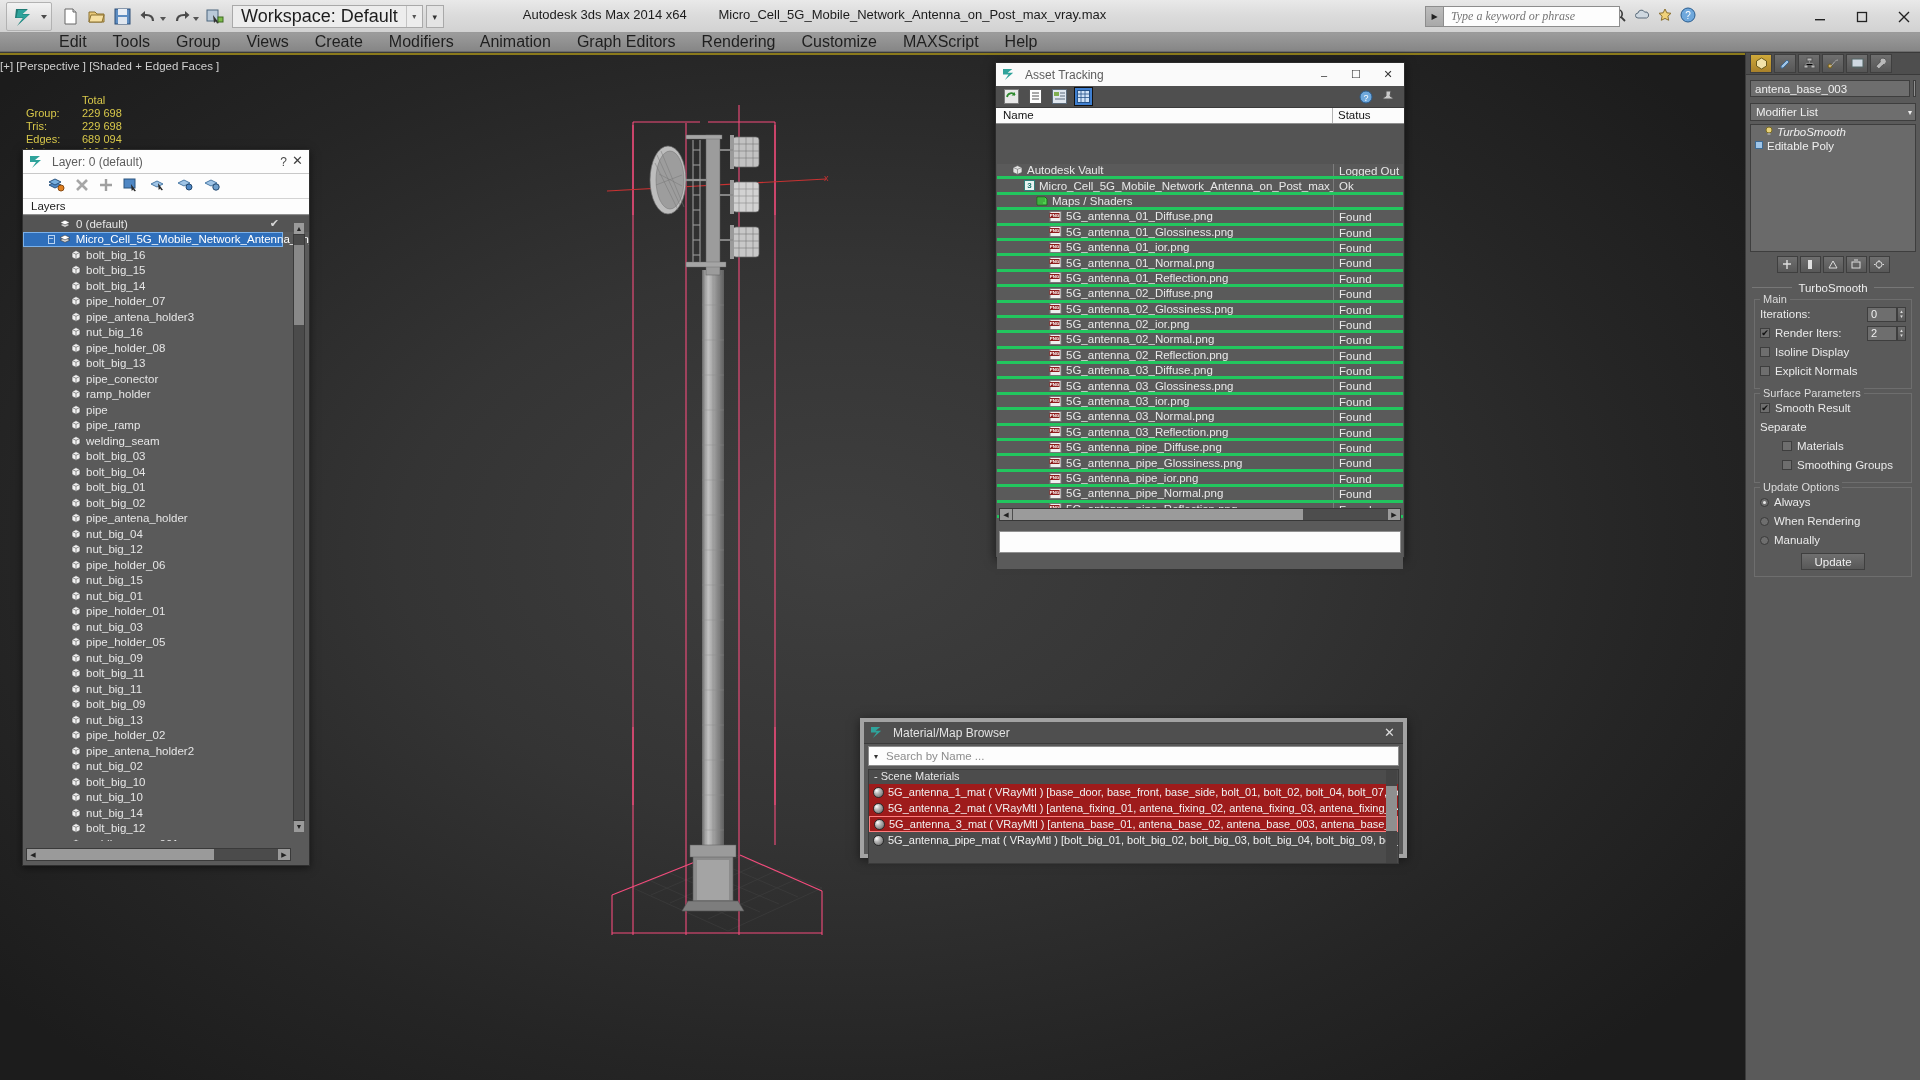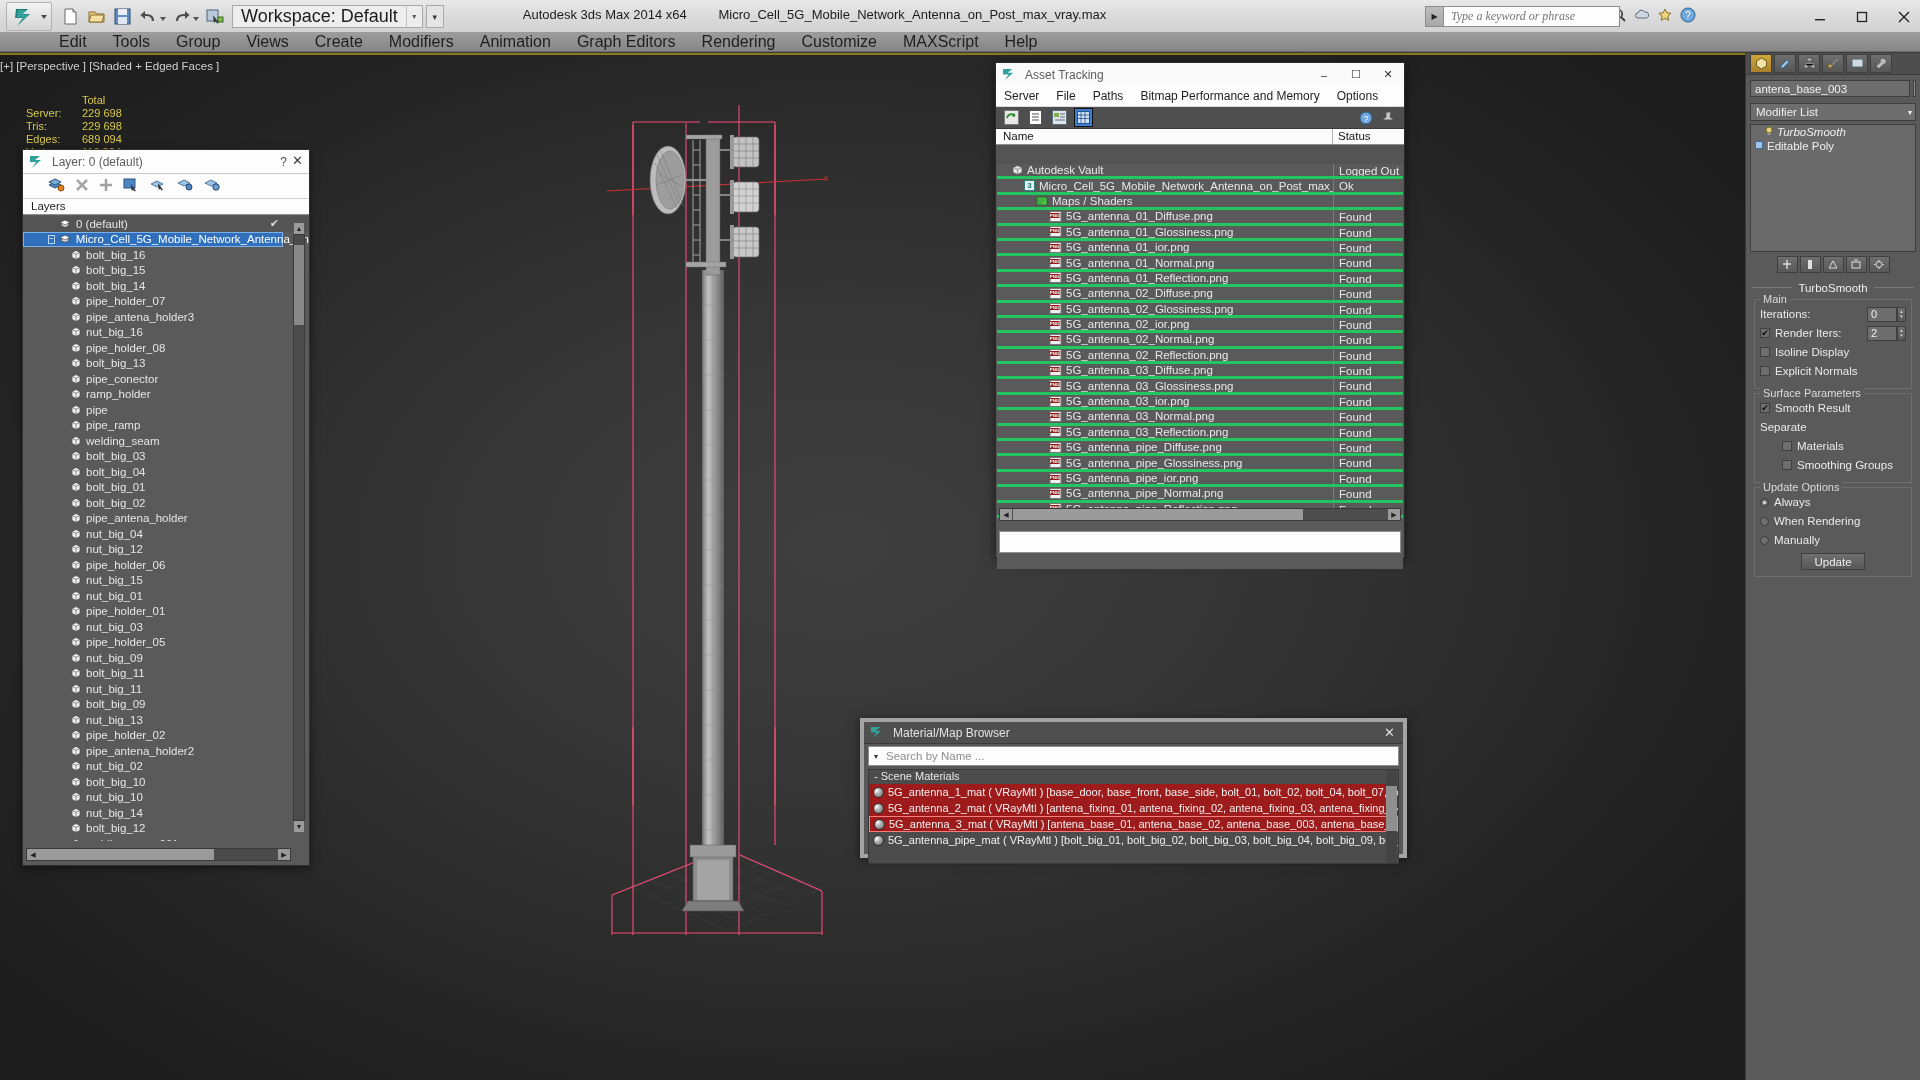--- a/index.html
+++ b/index.html
@@ -475,21 +475,21 @@
 
     <div class="vplabel">[+] [Perspective ] [Shaded + Edged Faces ]</div>
     <div class="stats">
       <table>
         <tbody>
             <tr>
               <td class="lbl"></td>
               <td class="hdr">Total</td>
             </tr>
         <tr>
-              <td class="lbl">Server:</td>
+              <td class="lbl">Group:</td>
             <td class="val">229 698</td>
             </tr>
         <tr>
               <td class="lbl">Tris:</td>
             <td class="val">229 698</td>
             </tr>
         <tr>
               <td class="lbl">Edges:</td>
             <td class="val">689 094</td>
             </tr>
@@ -947,27 +947,20 @@
       <svg width="15" height="13" viewBox="0 0 16 14">
         <path d="M1 1h10l-5 4h6l-9 8 4-6H1z" fill="#2fa39b"></path>
       </svg>
       <div class="tn">Asset Tracking</div>
       <div class="awc">
         <div>–</div>
         <div>☐</div>
         <div>✕</div>
       </div>
     </div>
-    <div class="amenu">
-      <span>Server</span>
-      <span>File</span>
-      <span>Paths</span>
-      <span>Bitmap Performance and Memory</span>
-      <span>Options</span>
-    </div>
     <div class="atools">
       <div class="tb">
         <svg width="15" height="15" viewBox="0 0 15 15">
             <rect x="0.5" y="0.5" width="14" height="14" fill="#e8e8e8" stroke="#7a7a7a"></rect>
             <path d="M3 8a4.5 4.5 0 018-2" stroke="#2f8a2f" stroke-width="1.8" fill="none"></path>
             <path d="M11 3v3.5H7.5z" fill="#2f8a2f"></path>
           </svg>
       </div>
       <div class="tb">
         <svg width="13" height="15" viewBox="0 0 13 15">

